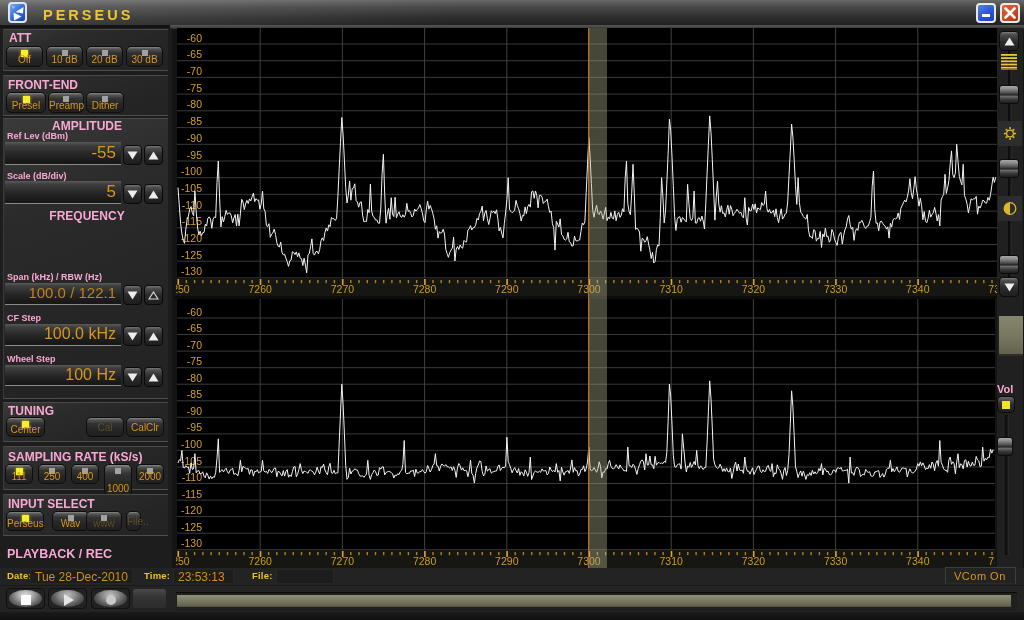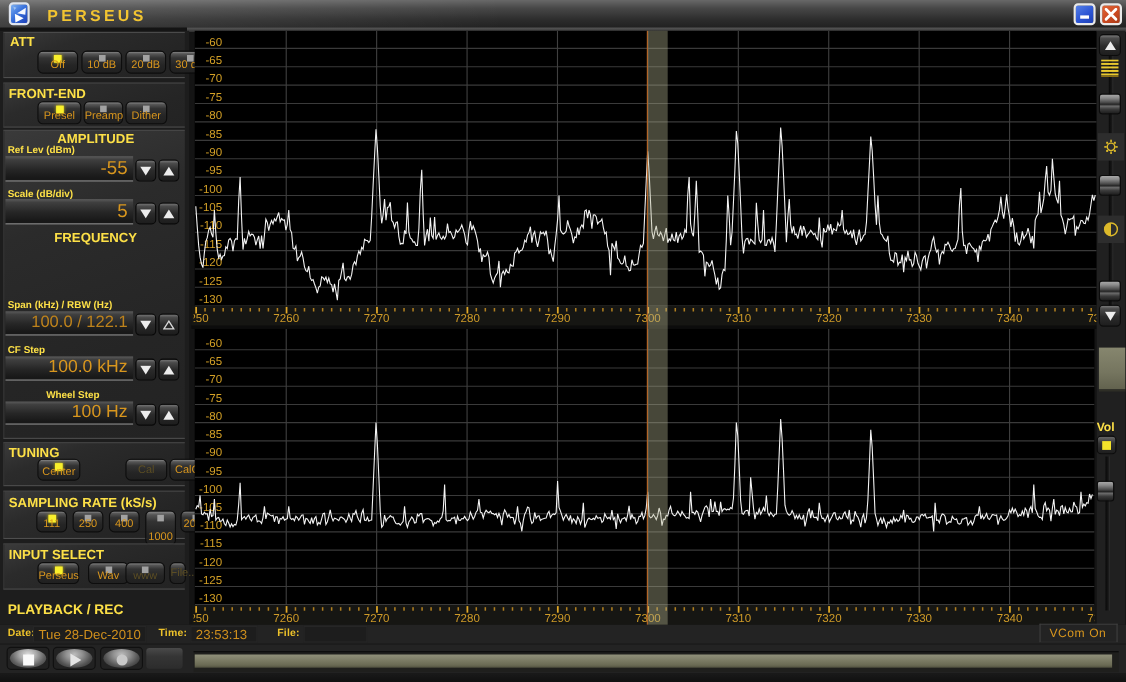--- a/index.html
+++ b/index.html
@@ -12,23 +12,23 @@
 .tbtn{position:absolute;top:3px;width:20px;height:20px;border:2px solid #e9e9e9;border-radius:4px;}
 #minb{left:976px;background:linear-gradient(145deg,#5580e8 0%,#2c55d4 55%,#1e3fb4 100%);}
 #minb i{position:absolute;left:4px;bottom:4px;width:8px;height:3px;background:#fff;}
 #closeb{left:1000px;background:linear-gradient(145deg,#e06638 0%,#cc4a22 55%,#a83a18 100%);}
 #closeb svg{position:absolute;left:2px;top:2px;}
 #strip{position:absolute;left:170px;top:25px;width:854px;height:4px;background:linear-gradient(180deg,#585858,#333);}
 
 #panel{position:absolute;left:0;top:28px;width:172px;height:540px;background:#1d1d1d;}
 .sbox{position:absolute;left:3px;width:165px;border-top:1px solid #4a4a4a;border-left:1px solid #3a3a3a;border-bottom:1px solid #4e4e4e;
  background:linear-gradient(160deg,#3a3a3a 0%,#2b2b2b 30%,#252525 70%,#232323 100%);}
-.slab{position:absolute;font-weight:bold;color:#fde047;font-size:11.5px;letter-spacing:0px;white-space:nowrap;}
+.slab{position:absolute;font-weight:bold;color:#f9a8d4;font-size:11.5px;letter-spacing:0px;white-space:nowrap;}
 .pbtn{position:absolute;height:21px;border-radius:5px;border:1px solid #0d0d0d;
- background:linear-gradient(180deg,#8a8a8a 0%,#565656 10%,#333 30%,#252525 65%,#202020 100%);margin-left:28px;}
+ background:linear-gradient(180deg,#8a8a8a 0%,#565656 10%,#333 30%,#252525 65%,#202020 100%);}
 .pbtn .ind{position:absolute;top:2.5px;left:50%;margin-left:-3px;width:6px;height:6px;background:#a2a2a2;}
 .pbtn .ind.on{background:#f8ef2c;box-shadow:0 0 3px #dfcf10;width:7px;height:7px;margin-left:-3.5px;}
 .pbtn .bl{position:absolute;bottom:1px;width:100%;text-align:center;font-size:10px;line-height:11px;color:#d8961e;white-space:nowrap;}
 .pbtn .dim{color:#5c4e24;}
 .field{position:absolute;left:5px;width:116px;height:23px;border-bottom:1px solid #8a8a8a;
  background:linear-gradient(180deg,#5b5b5b 0%,#3f3f3f 14%,#262626 55%,#181818 90%);}
 .fval{position:absolute;right:5px;top:1px;font-size:16px;color:#d8961e;}
 .spin{position:absolute;width:19px;height:20px;border-radius:4px;border:1px solid #090909;color:#efefef;
  background:linear-gradient(180deg,#757575 0%,#4a4a4a 15%,#2b2b2b 50%,#1d1d1d 100%);
  font-size:10px;text-align:center;line-height:19px;}
@@ -140,21 +140,21 @@
 <div class="slab" style="left:7px;top:313px;font-size:9px;">CF Step</div>
 <div class="field" style="top:324px;height:22px">
       <span class="fval" style="font-size:16px;color:#d8961e;top:1px">100.0 kHz</span>
     </div>
 <div class="spin" style="left:123px;top:326px"><svg width="11" height="9" style="margin-top:5px">
         <path d="M0.5 0.5 H10.5 L5.5 8.5 Z" fill="#ededed"></path>
       </svg></div>
 <div class="spin" style="left:144px;top:326px"><svg width="11" height="9" style="margin-top:5px">
         <path d="M5.5 0.5 L10.5 8.5 H0.5 Z" fill="#ededed"></path>
       </svg></div>
-<div class="slab" style="left:7px;top:354px;font-size:9px;margin-left:35px;">Wheel Step</div>
+<div class="slab" style="left:7px;top:354px;font-size:9px;">Wheel Step</div>
 <div class="field" style="top:365px;height:21px">
       <span class="fval" style="font-size:16px;color:#d8961e;top:1px">100 Hz</span>
     </div>
 <div class="spin" style="left:123px;top:367px"><svg width="11" height="9" style="margin-top:5px">
         <path d="M0.5 0.5 H10.5 L5.5 8.5 Z" fill="#ededed"></path>
       </svg></div>
 <div class="spin" style="left:144px;top:367px"><svg width="11" height="9" style="margin-top:5px">
         <path d="M5.5 0.5 L10.5 8.5 H0.5 Z" fill="#ededed"></path>
       </svg></div>
 <div class="sbox" style="top:402px;height:40px"></div>

